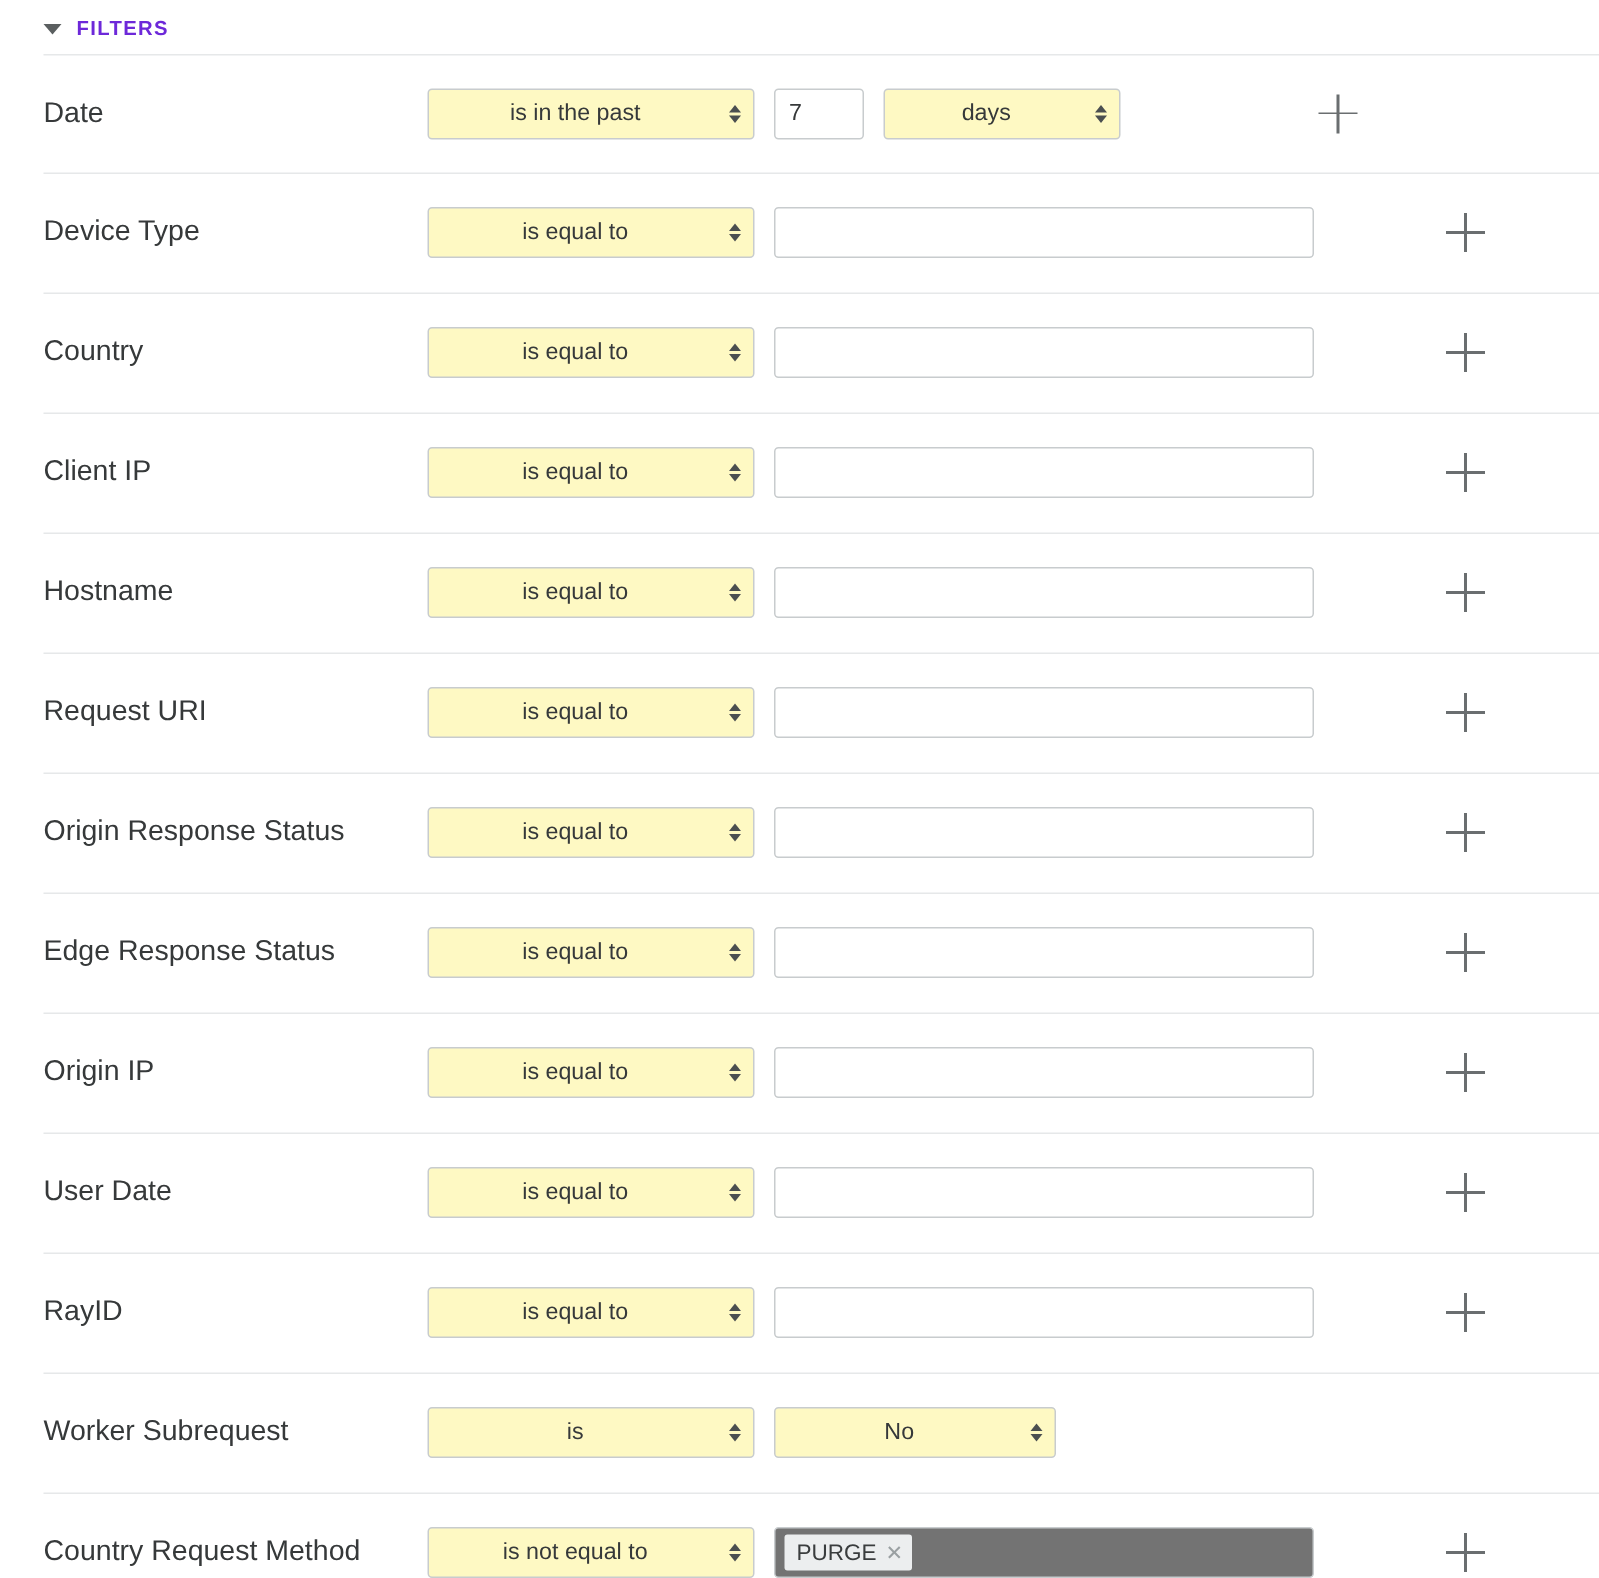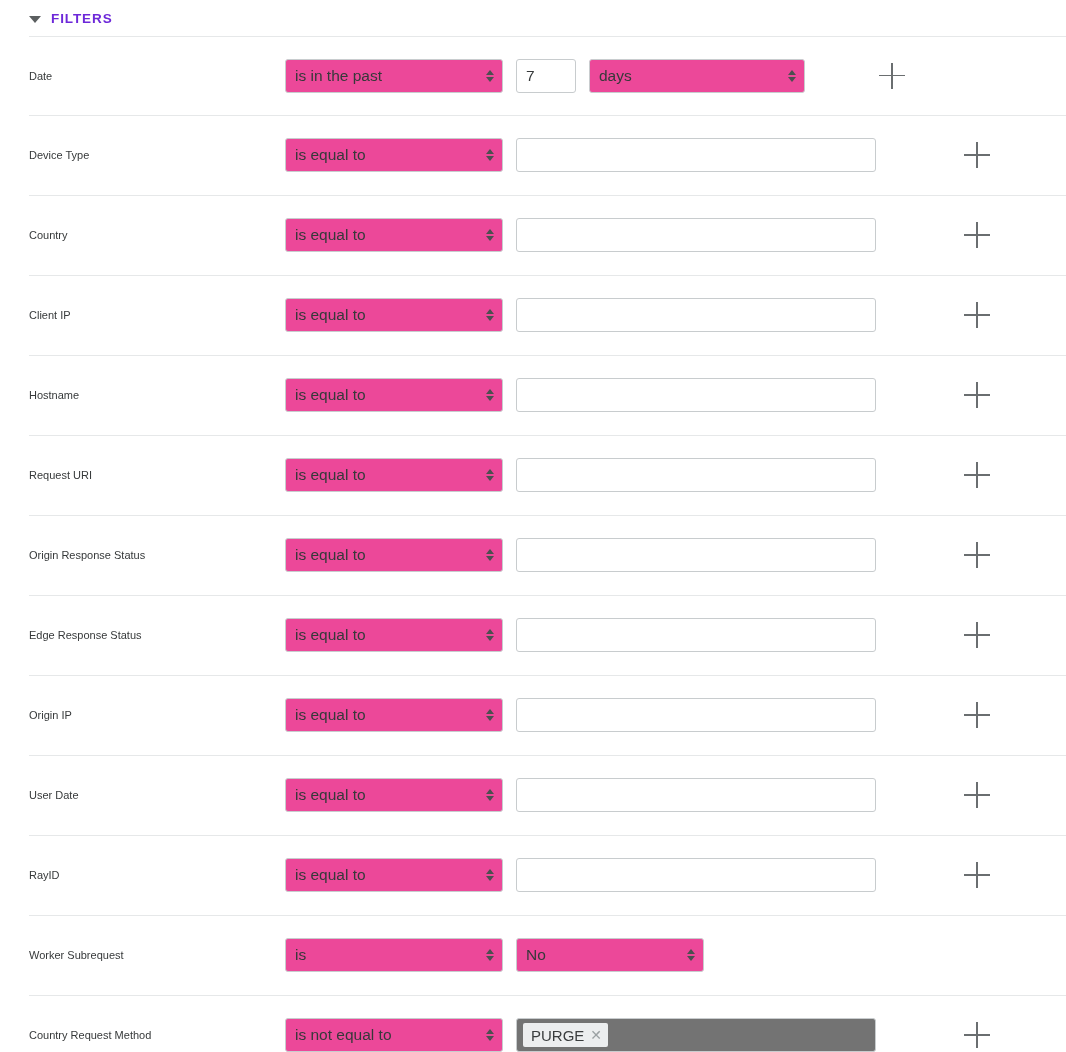--- a/index.html
+++ b/index.html
@@ -46,45 +46,46 @@
     height: 80px;
     border-bottom: 1px solid #e6e8e9;
     margin-left: 29px;
     padding-right: 10px;
   }
   .row:first-child { border-top: 1px solid #e6e8e9; }
 
   .label {
     width: 256px;
     flex: 0 0 256px;
-    font-size: 11px;
+    font-size: 19px;
     color: #36393a;
     font-weight: 400;
   }
 
   .controls {
     display: flex;
     align-items: center;
     gap: 13px;
     flex: 1 1 auto;
   }
 
   
   select.ctl {
     -webkit-appearance: none;
     appearance: none;
-    background: #ec4899;
+    background: #fef9c3;
     border: 1px solid #c8ccce;
     border-radius: 3px;
     height: 34px;
     font-size: 15.5px;
     font-family: "Liberation Sans", sans-serif;
     color: #36393a;
     padding: 0 30px 0 9px;
     line-height: 32px;
+    text-align: center;
   }
   .sel-wrap { position: relative; display: inline-block; }
   .sel-wrap .spin {
     position: absolute;
     right: 9px;
     top: 50%;
     transform: translateY(-50%);
     pointer-events: none;
     display: flex;
     flex-direction: column;
@@ -93,21 +94,21 @@
   }
   .spin .up, .spin .down {
     width: 0; height: 0;
     border-left: 4px solid transparent;
     border-right: 4px solid transparent;
   }
   .spin .up { border-bottom: 5px solid #4b4f50; }
   .spin .down { border-top: 5px solid #4b4f50; }
 
   .op-select { width: 218px; }
-  .unit-select { width: 216px; }
+  .unit-select { width: 158px; }
   .yesno-select { width: 188px; }
 
   
   input.ctl {
     background: #ffffff;
     border: 1px solid #c8ccce;
     border-radius: 3px;
     height: 34px;
     font-size: 15.5px;
     font-family: "Liberation Sans", sans-serif;

